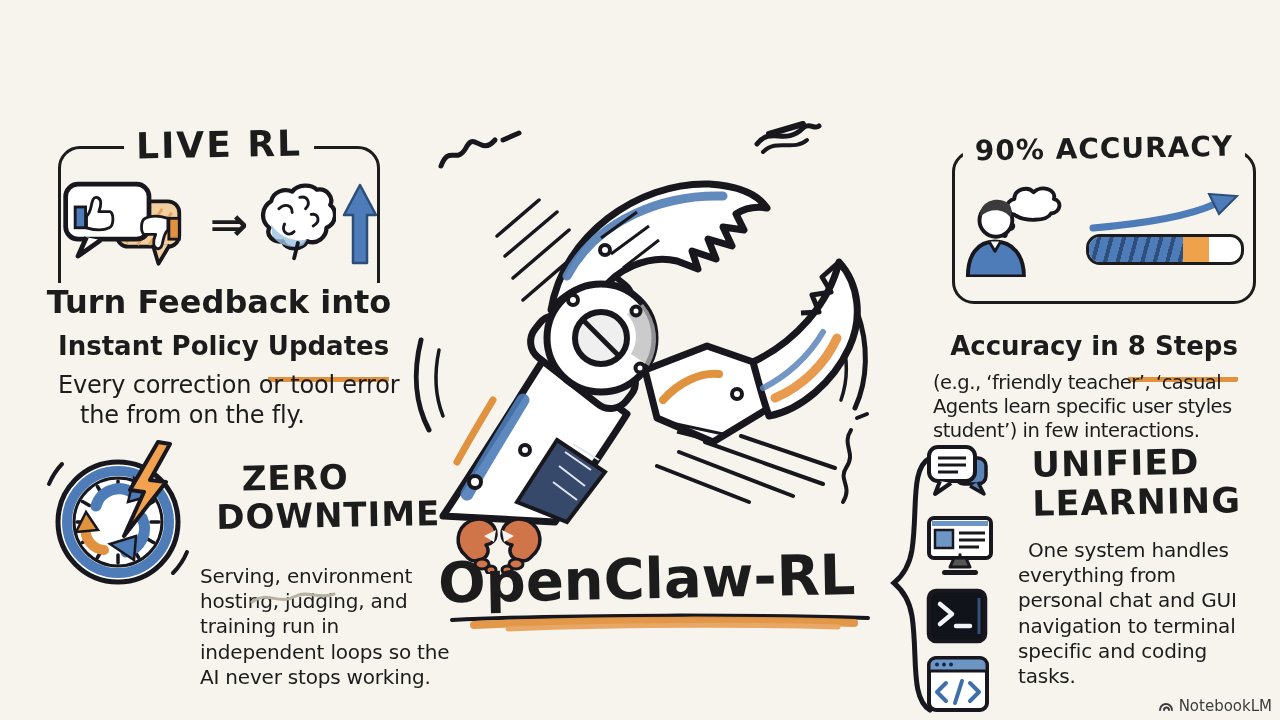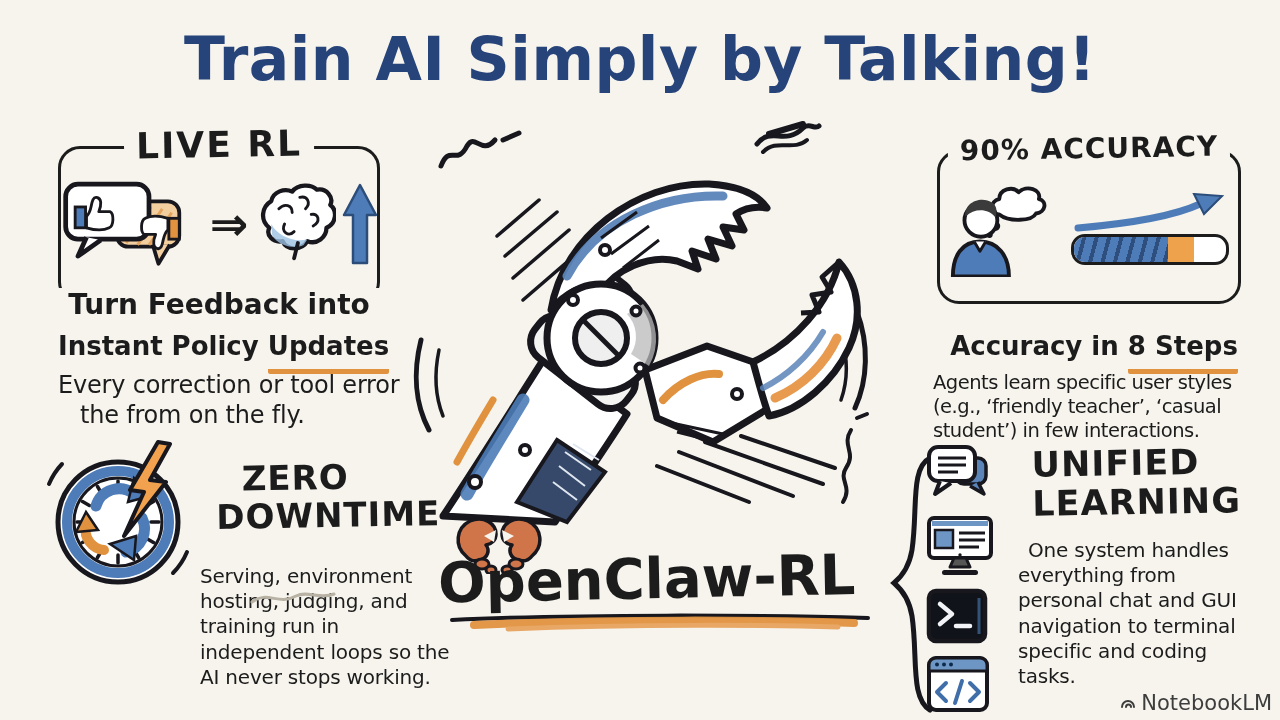--- a/index.html
+++ b/index.html
@@ -15,37 +15,37 @@
     font-size:60px;font-weight:800;color:var(--navy,#26437a);letter-spacing:0.5px;
   }
   .panel{position:absolute;}
   #live-rl{left:58px;top:126px;width:322px;}
   #accuracy{left:933px;top:130px;width:322px;}
   .frame{
     position:relative;border:3.5px solid var(--ink,#1c1c1c);border-radius:22px;
     margin-top:20px;
   }
   #live-rl .frame{height:152px;}
-  #accuracy .frame{height:148px;width:298px;margin-left:4px;}
+  #accuracy .frame{height:148px;width:298px;margin-left:19px;}
   .frame-title{
     position:absolute;top:-25px;left:50%;transform:translateX(-50%) rotate(-1deg);
     background:var(--background,#f6f4ed);padding:0 12px;font-weight:800;white-space:nowrap;
     letter-spacing:2px;
   }
   #live-rl .frame-title{font-size:36px;}
   #accuracy .frame-title{font-size:28px;letter-spacing:1px;top:-21px;}
   .frame-caption{
     position:absolute;bottom:-20px;left:50%;transform:translateX(-50%);
     background:var(--background,#f6f4ed);padding:0 10px;
-    font-size:28px;font-weight:700;white-space:nowrap;
+    font-size:32px;font-weight:700;white-space:nowrap;
   }
   .icon-row{display:flex;align-items:center;justify-content:center;gap:6px;padding-top:26px;}
   .glyph-arrow{font-size:46px;font-weight:700;line-height:1;margin:0 2px;}
   .sub-line2{margin-top:27px;text-align:center;font-size:26px;font-weight:700;white-space:nowrap;}
-  .underline-orange{border-bottom:5px solid var(--orange,#e0923f);border-radius:2px;padding-bottom:8px;}
+  .underline-orange{border-bottom:5px solid var(--orange,#e0923f);border-radius:2px;padding-bottom:16px;}
   .body-lines{margin-top:10px;font-size:24px;font-weight:500;line-height:1.24;letter-spacing:-0.2px;}
   .body-lines div{white-space:nowrap;}
   #accuracy .body-lines{font-size:19.5px;letter-spacing:-0.5px;}
   .bar-wrap{display:flex;flex-direction:column;align-items:stretch;width:158px;}
   .progress-bar{
     height:25px;border:3.5px solid var(--ink,#1c1c1c);border-radius:14px;
     overflow:hidden;display:flex;background:#ffffff;margin-top:2px;
   }
   .progress-blue{background:repeating-linear-gradient(105deg,var(--blue,#4d7cb8) 0 8px,var(--blue-dark,#2e4f7d) 8px 12px);}
   .progress-orange{background:#efa24c;}
@@ -57,30 +57,29 @@
   .abs-body{position:absolute;font-size:20px;font-weight:500;line-height:1.26;letter-spacing:-0.2px;}
   .abs-body div{white-space:nowrap;}
   #openclaw{left:438px;top:510px;width:442px;}
   #openclaw .product-name{
     margin-top:36px;font-size:56px;font-weight:800;white-space:nowrap;
     transform:rotate(-1.2deg);letter-spacing:0px;
   }
   #unified-icons{left:926px;top:444px;display:flex;flex-direction:column;gap:11px;}
   .watermark{
     position:absolute;right:8px;bottom:5px;display:flex;align-items:center;gap:5px;
-    font-size:21px;font-weight:500;color:var(--watermark-gray,#3d3d3d);text-align:center;
+    font-size:15px;font-weight:500;color:var(--watermark-gray,#3d3d3d);text-align:center;
   }
   svg{display:block;}
 </style>
 </head>
 <body>
 
 <div class="canvas">
 
-  <div class="main-title">Train AI Simply by Talking!</div>
 
   <div class="panel" id="live-rl">
     <div class="frame">
       <div class="frame-title">LIVE RL</div>
       <div class="icon-row">
         <span>
           <svg width="142" height="98" viewBox="0 0 150 100">
             <rect x="60" y="26" width="66" height="48" rx="12" fill="#f3cfa0" stroke="#17171d" stroke-width="4"></rect>
             <path d="M70,70 L96,32 M82,72 L108,34 M94,72 L118,38" stroke="#e2a45f" stroke-width="3" fill="none"></path>
             <path d="M98,72 l6,20 l12,-20" fill="#f3cfa0" stroke="#17171d" stroke-width="4" stroke-linejoin="round"></path>
@@ -144,22 +143,22 @@
           </span>
           <span class="progress-bar">
             <span class="progress-blue" style="width: 62%;"></span>
             <span class="progress-orange" style="width: 17%;"></span>
           </span>
         </span>
       </div>
     </div>
     <div class="sub-line2"><span>Accuracy in </span><span class="underline-orange">8 Steps</span></div>
     <div class="body-lines">
+      <div>(e.g., ‘friendly teacher’, ‘casual</div>
       <div>Agents learn specific user styles</div>
-      <div>(e.g., ‘friendly teacher’, ‘casual</div>
       <div>student’) in few interactions.</div>
     </div>
   </div>
 
   <div class="panel" style="left:40px;top:436px;">
     <svg width="160" height="162" viewBox="0 0 160 162">
       <path d="M22,28 A66,66 0 0 0 9,48" fill="none" stroke="#17171d" stroke-width="4" stroke-linecap="round"></path>
       <path d="M147,116 A66,66 0 0 1 133,137" fill="none" stroke="#17171d" stroke-width="4" stroke-linecap="round"></path>
       <circle cx="78" cy="86" r="60" fill="#ffffff" stroke="#17171d" stroke-width="5"></circle>
       <circle cx="78" cy="86" r="51" fill="none" stroke="#4d7cb8" stroke-width="10"></circle>

